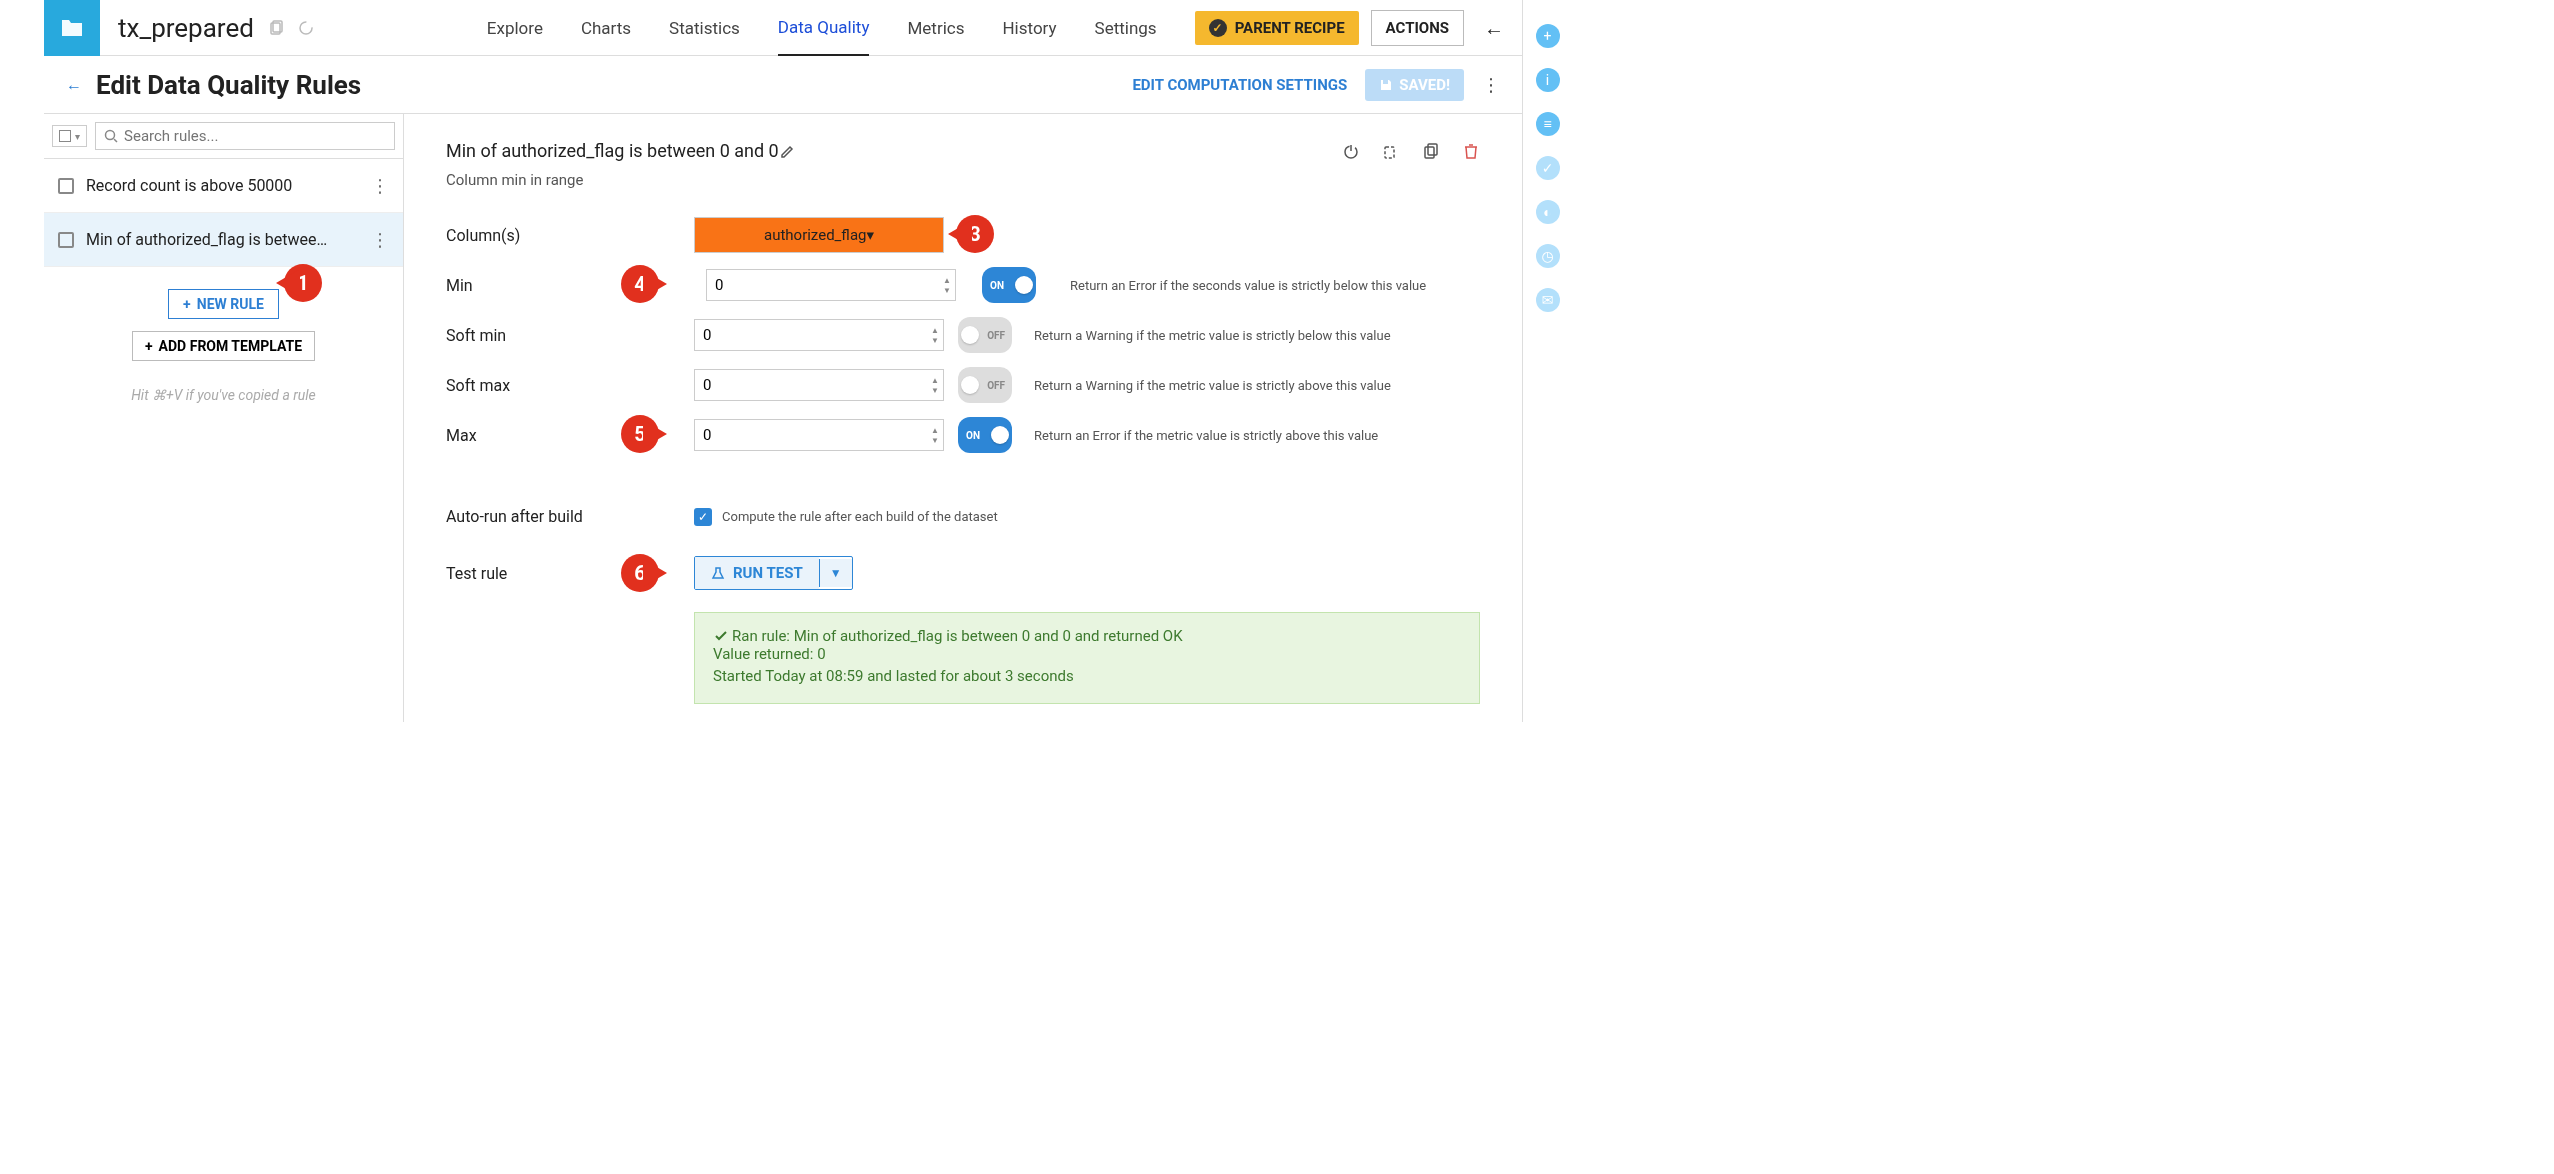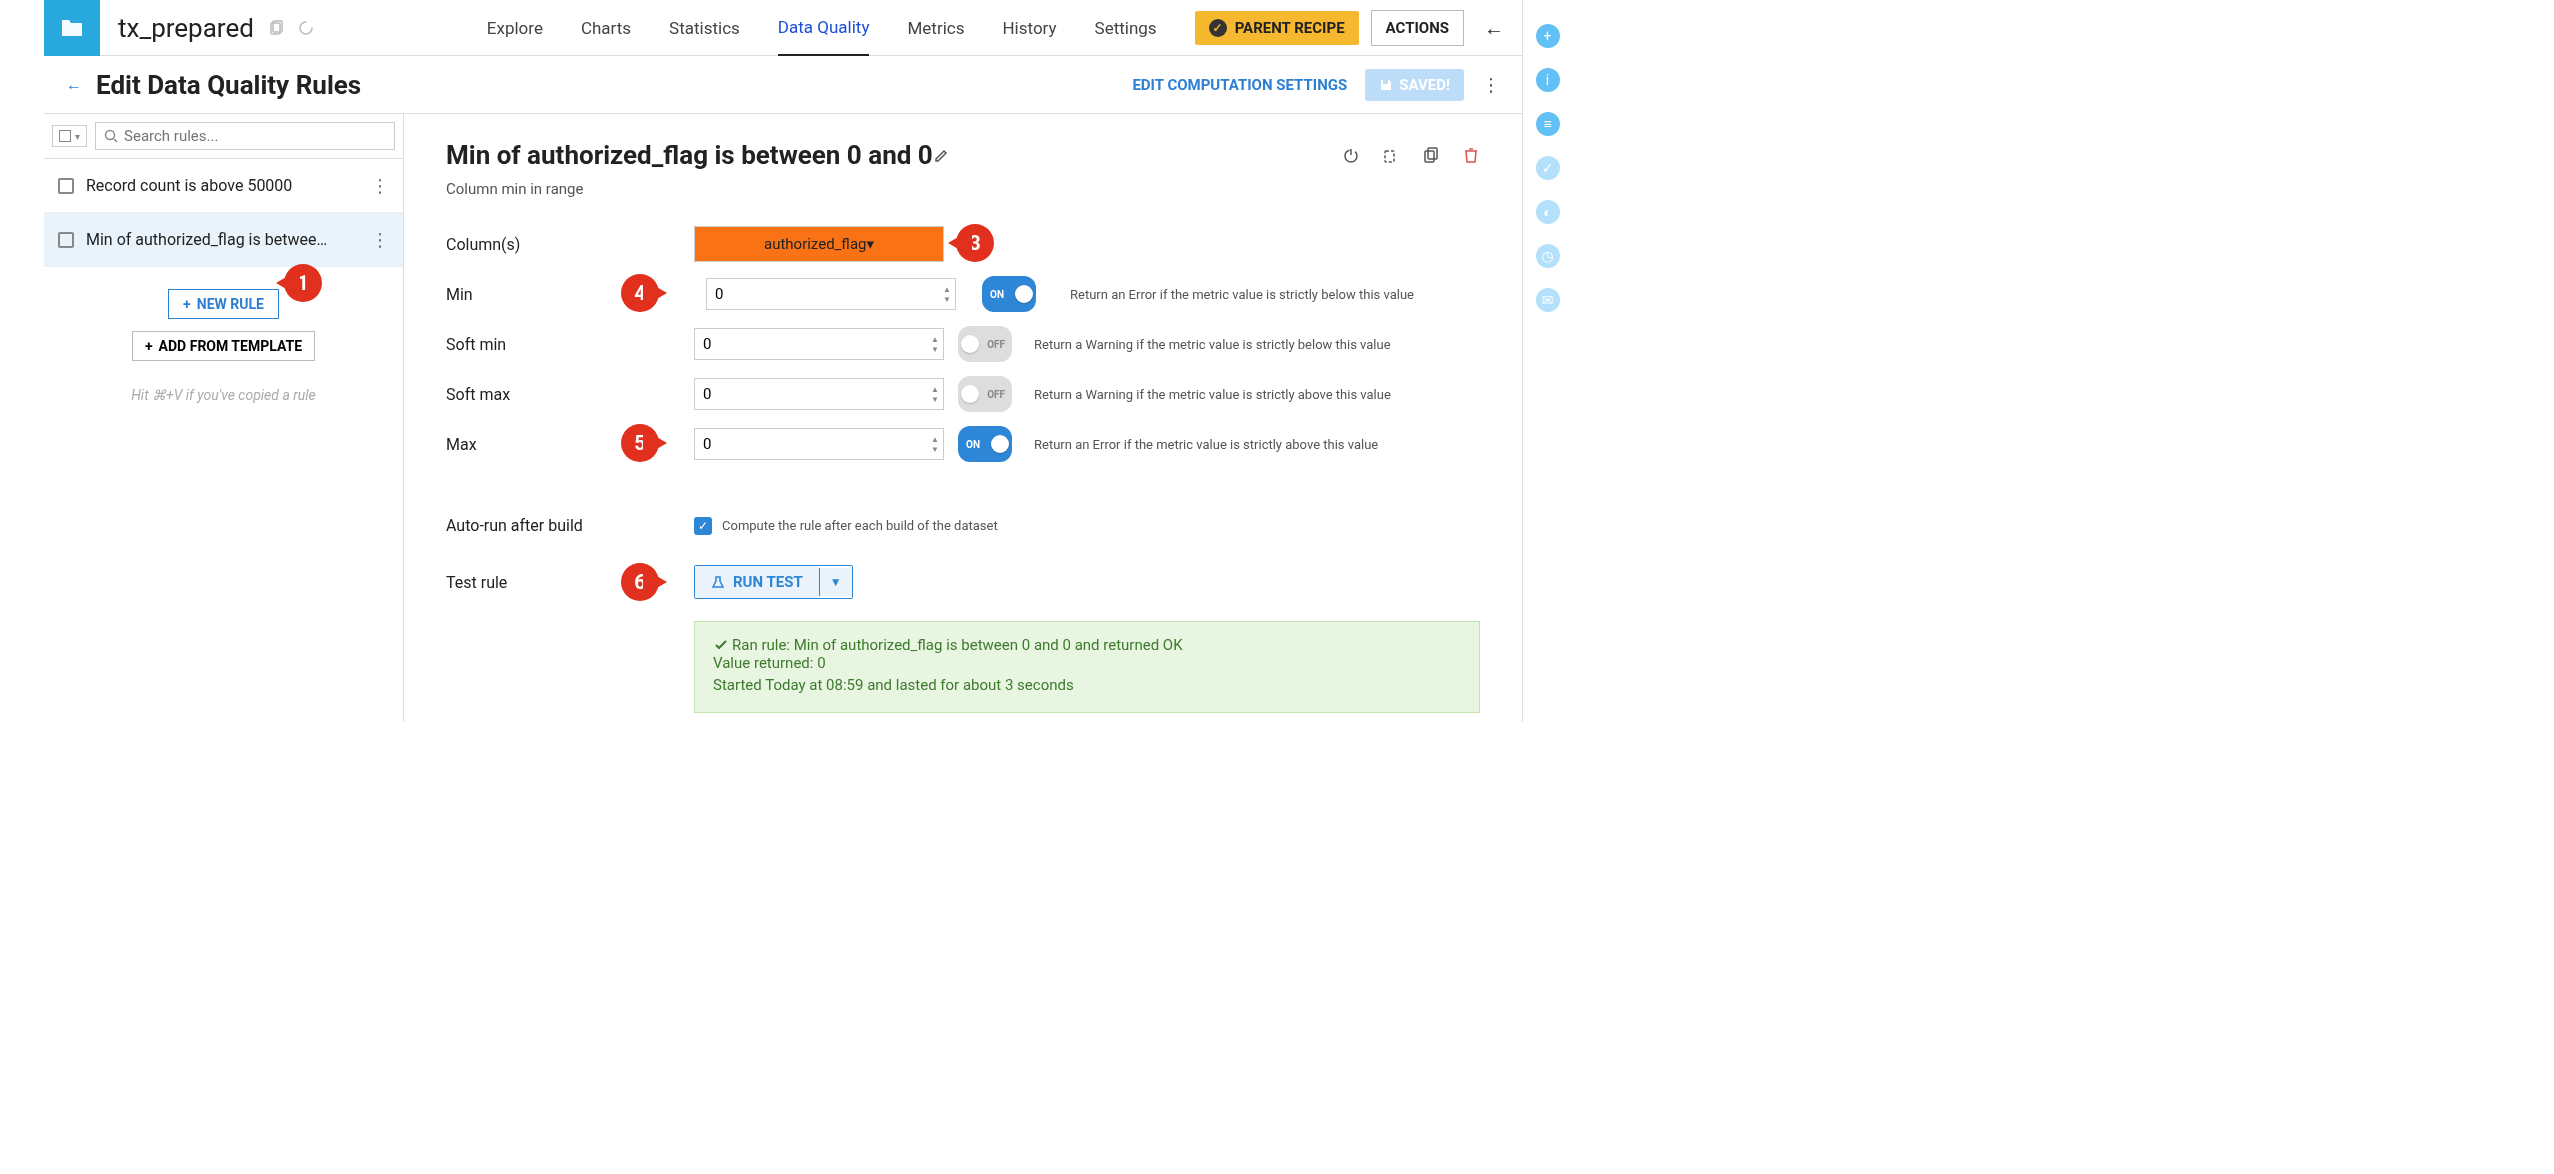--- a/index.html
+++ b/index.html
@@ -51,21 +51,21 @@
 .sidebar .rule-item .chk { width:16px; height:16px; border:2px solid #888; border-radius:2px; flex-shrink:0;}
 .sidebar .rule-item .label { flex:1; overflow:hidden; text-overflow:ellipsis; white-space:nowrap; }
 .sidebar .rule-item .kb { font-size:18px; color:#666; }
 .sidebar .btns { display:flex; flex-direction:column; align-items:center; padding-top: 22px; gap: 12px; }
 .sidebar .new-rule-btn { border:1px solid #2d7fd3; color:#2d7fd3; background:#fff; padding: 6px 14px; font-weight:700; font-size:14px; display:flex; align-items:center; gap:6px;}
 .sidebar .tmpl-btn { border:1px solid #bbb; background:#fff; padding:6px 12px; font-weight:700; font-size:14px; display:flex; align-items:center; gap:6px;}
 .sidebar .hint { color:#aaa; font-size:14px; font-style:italic; margin-top: 14px; }
 
 .content { flex:1; padding: 26px 42px; position:relative; overflow:auto;}
 .content .rule-title-row { display:flex; align-items:center; justify-content:space-between;}
-.content .rule-title-row .r-title { font-size:26px; font-weight:700; display:flex; align-items:center; gap:0;}
+.content .rule-title-row .r-title { font-size:18px; font-weight:400; display:flex; align-items:center; gap:0;}
 .content .rule-title-row .r-icons { display:flex; align-items:center; gap:22px; font-size:18px; color:#555;}
 .content .rule-title-row .r-icons .trash { color:#d9534f; }
 .content .rule-subtitle { font-size:15px; color:#555; margin-top:10px; }
 
 .form { margin-top: 28px; }
 .form-row { display:flex; align-items:center; margin-bottom: 14px; }
 .form-row .flabel { width: 248px; font-size:16px; color:#222; }
 .form-row .select { width: 250px; border:1px solid #ccc; padding: 8px 10px; font-size:15px; display:flex; align-items:center; justify-content:center; background:#f97316;}
 .form-row .num-input { width: 250px; border:1px solid #ccc; padding: 6px 8px; font-size:15px; display:flex; align-items:center; background:#fff; position:relative;}
 .form-row .num-input input { border:none; outline:none; flex:1; font-size:15px; }
@@ -260,21 +260,21 @@
               <input value="0" style="">
               <span class="spin">
                   <span>▲</span>
                   <span>▼</span>
                 </span>
             </div>
             <div class="toggle on">
                 <span class="tlabel">ON</span>
                 <span class="knob"></span>
               </div>
-            <div class="help">Return an Error if the metric value is strictly below this value</div>
+            <div class="help">Return an Error if the seconds value is strictly below this value</div>
             <div class="callout right" style="left:175px; top:-2px;">
               <div class="bubble">4</div>
             </div>
           </div>
 
           <div class="form-row">
             <div class="flabel">Soft min</div>
             <div class="num-input">
               <input value="0" style="">
               <span class="spin">

